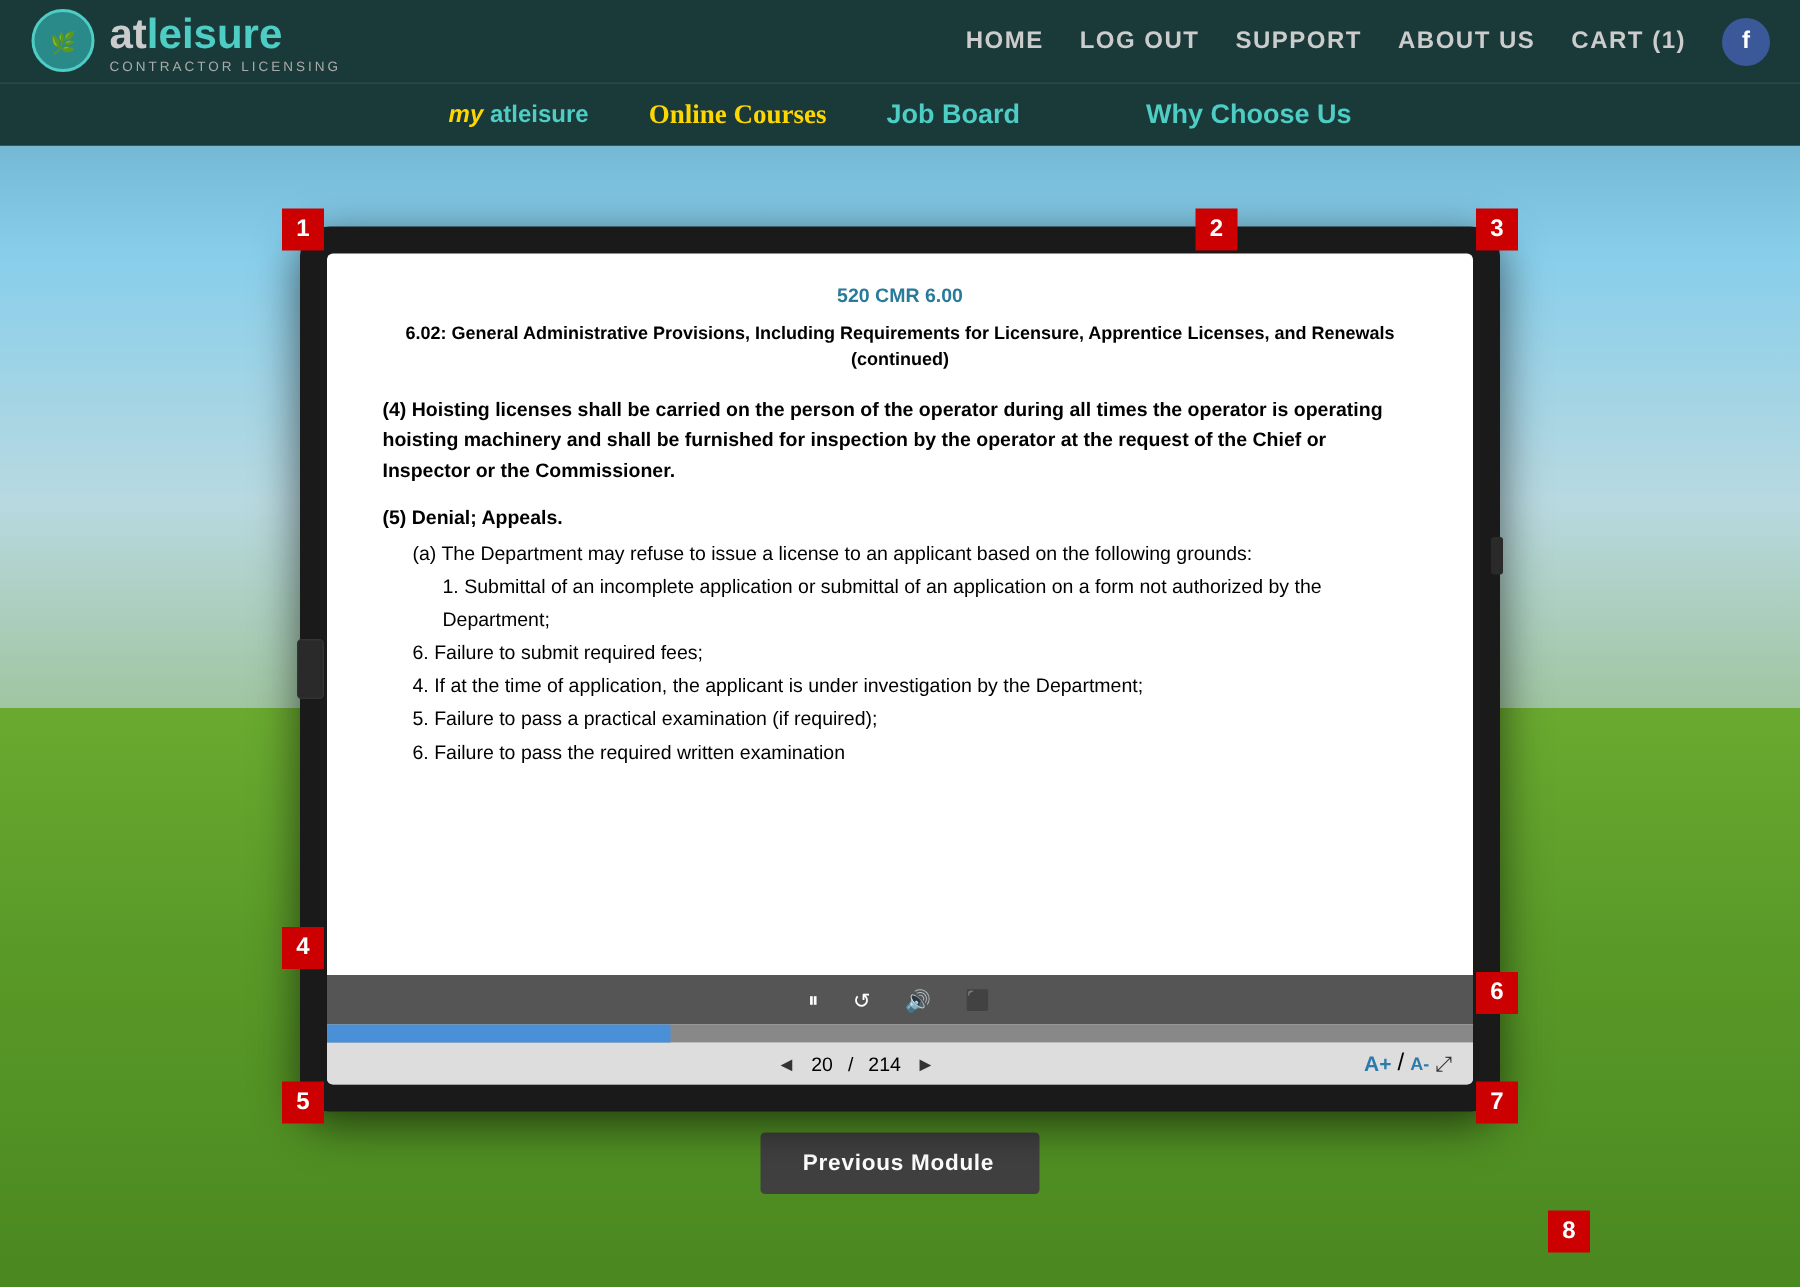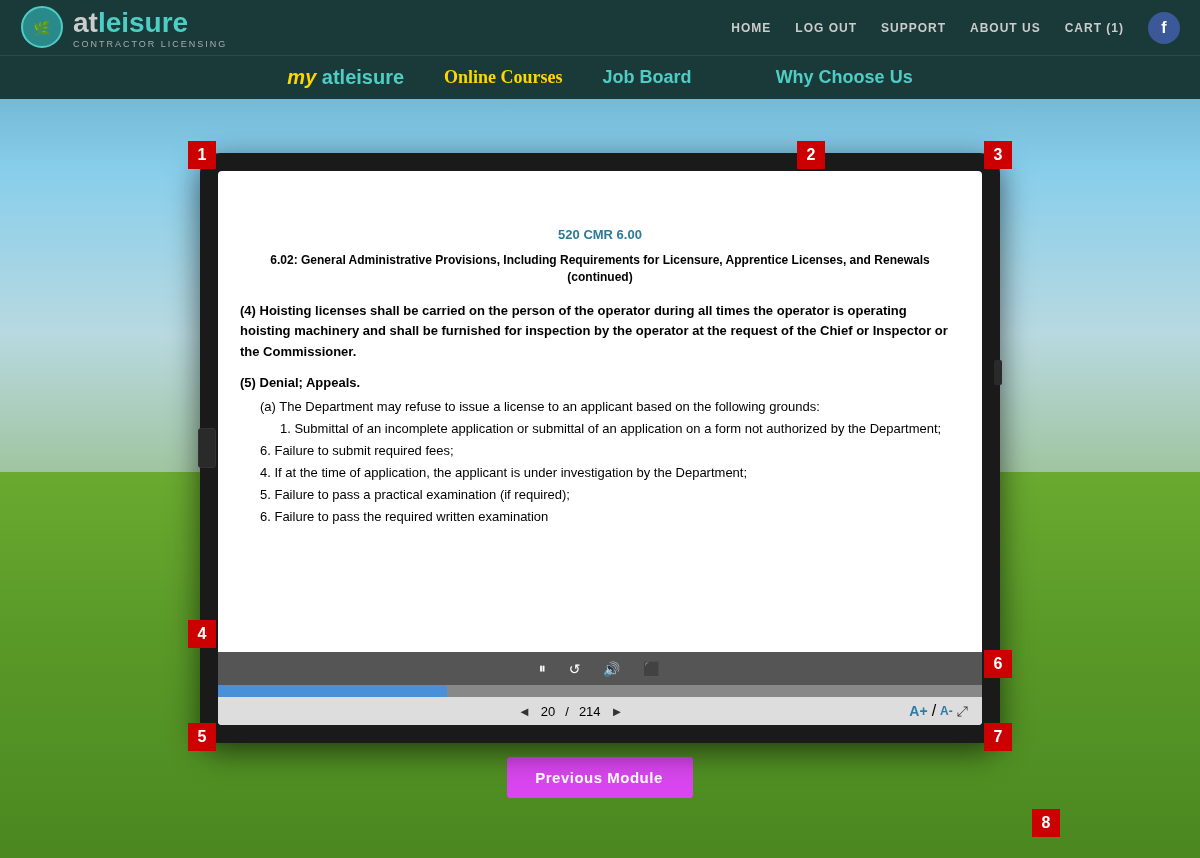--- a/index.html
+++ b/index.html
@@ -67,21 +67,21 @@
 
     .nav-top {
       display: flex;
       align-items: center;
       gap: 24px;
     }
 
     .nav-top a {
       color: #ccc;
       text-decoration: none;
-      font-size: 12px;
+      font-size: 16px;
       font-weight: bold;
       letter-spacing: 1px;
       text-transform: uppercase;
     }
 
     .fb-icon {
       width: 32px;
       height: 32px;
       background: #3b5998;
       border-radius: 50%;
@@ -104,21 +104,21 @@
     }
 
     .header-bottom a {
       text-decoration: none;
       font-size: 18px;
       font-weight: bold;
     }
 
     .header-bottom a.my-at {
       color: #ccc;
-      font-size: 20px;
+      font-size: 16px;
     }
 
     .header-bottom a.my-at span.my { color: #FFD700; font-style: italic; }
     .header-bottom a.my-at span.atleisure { color: #4ECDC4; }
 
     .header-bottom a.courses { color: #FFD700; font-family: Liberation Serif, serif; }
     .header-bottom a.job { color: #4ECDC4; }
     .header-bottom a.why { color: #4ECDC4; margin-left: 44px; }
 
     
@@ -197,24 +197,23 @@
       height: 100%;
       border-radius: 4px;
       overflow: hidden;
       display: flex;
       flex-direction: column;
     }
 
     
     .doc-content {
       flex: 1;
-      padding: 20px 22px;
+      padding: 20px 37px;
       overflow: hidden;
       font-family: Arial, sans-serif;
-      margin-top: 36px;
     }
 
     .doc-regulation {
       text-align: center;
       color: #2a7a9a;
       font-size: 13px;
       font-weight: bold;
       margin-bottom: 10px;
     }
 
@@ -336,21 +335,21 @@
       padding: 12px 30px;
       font-size: 15px;
       font-weight: bold;
       cursor: pointer;
       border: none;
       border-radius: 3px;
       letter-spacing: 0.5px;
     }
 
     .btn-prev {
-      background: #d946ef;
+      background: #404040;
       color: white;
       padding-left: 28px;
     }
 
     .btn-outline {
       background: #5BBCD9;
       color: white;
     }
   </style>
 </head>

